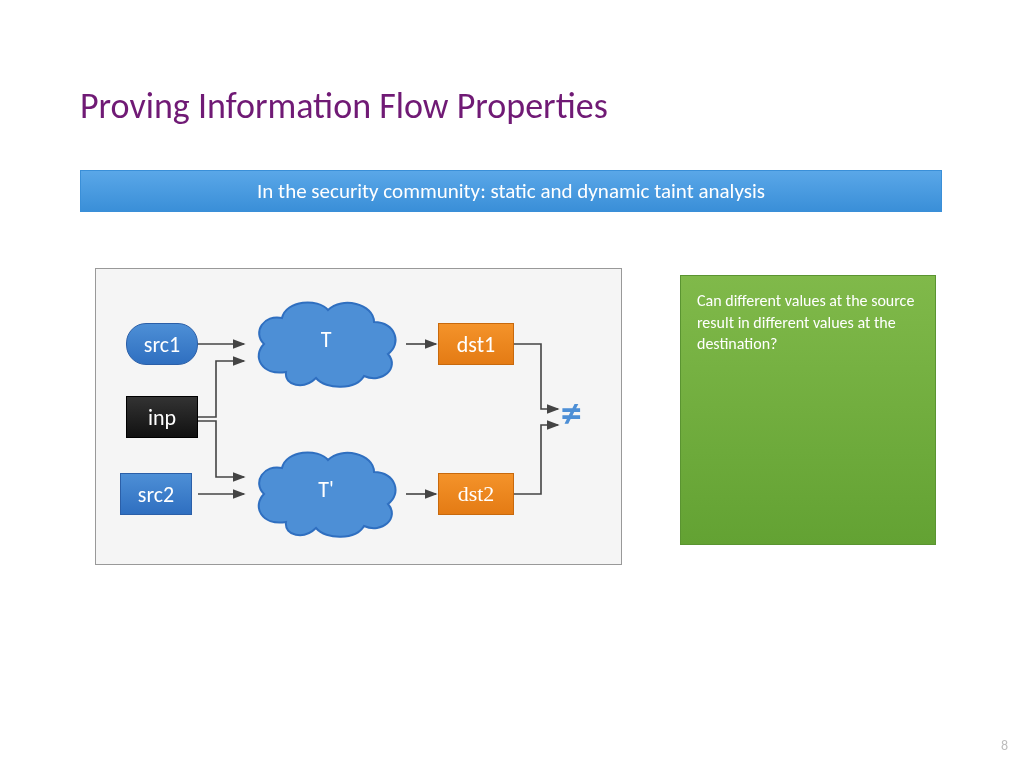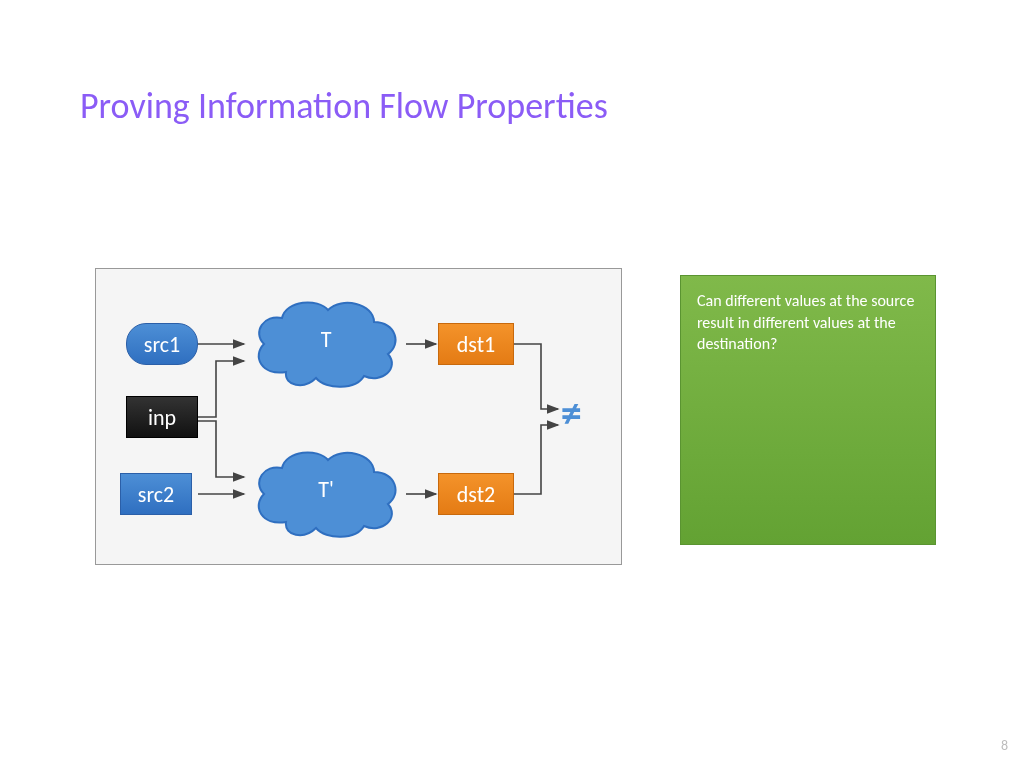--- a/index.html
+++ b/index.html
@@ -16,21 +16,21 @@
     position: relative;
     width: 1024px;
     height: 768px;
   }
   .title {
     position: absolute;
     left: 80px;
     top: 84px;
     font-size: 36px;
     font-weight: 400;
-    color: #8b5cf6;
+    color: #701a75;
   }
   .banner {
     position: absolute;
     left: 80px;
     top: 170px;
     width: 860px;
     height: 40px;
     background: linear-gradient(to bottom, #5aa7e8, #3a8fd8);
     border: 1px solid #3a8fd8;
     display: flex;
@@ -131,20 +131,23 @@
     color: #bdbdbd;
   }
 </style>
 </head>
 <body>
 
 <div class="slide">
 
   <div class="title">Proving Information Flow Properties</div>
 
+  <div class="banner">
+    <span>In the security community: static and dynamic taint analysis</span>
+  </div>
 
   <div class="diagram-box">
 
     <svg class="arrow-svg" viewBox="0 0 525 295">
       <defs>
         <marker id="ah" markerWidth="10" markerHeight="10" refX="7" refY="3" orient="auto">
           <path d="M0,0 L8,3 L0,6 Z" fill="#444"></path>
         </marker>
       </defs>
 
@@ -185,21 +188,21 @@
     <div class="cloud" style="left:150px; top:175px;">
       <svg width="160" height="100" viewBox="0 0 160 100">
         <path d="M40,78 C15,82 6,62 18,50 C6,38 18,20 36,24 C40,6 72,4 82,16 C96,2 128,10 128,28 C150,28 156,50 142,60 C154,74 136,90 118,82 C110,96 80,96 70,84 C58,96 38,92 40,78 Z" fill="#4d8fd6" stroke="#2f6fc0" stroke-width="2"></path>
       </svg>
       <div class="cloud-label">T'</div>
     </div>
 
     <div class="node orange-node" style="left:342px; top:54px;">
       <span>dst1</span>
     </div>
-    <div class="node orange-node" style="left:342px; top:204px;">
+    <div class="node orange-node" style="left:342px; top:204px;font-family:Liberation Serif, serif;">
       <span>dst2</span>
     </div>
 
     <div class="neq-icon" style="left:465px; top:118px;">
       <span>≠</span>
     </div>
 
   </div>
 
   <div class="green-callout">

